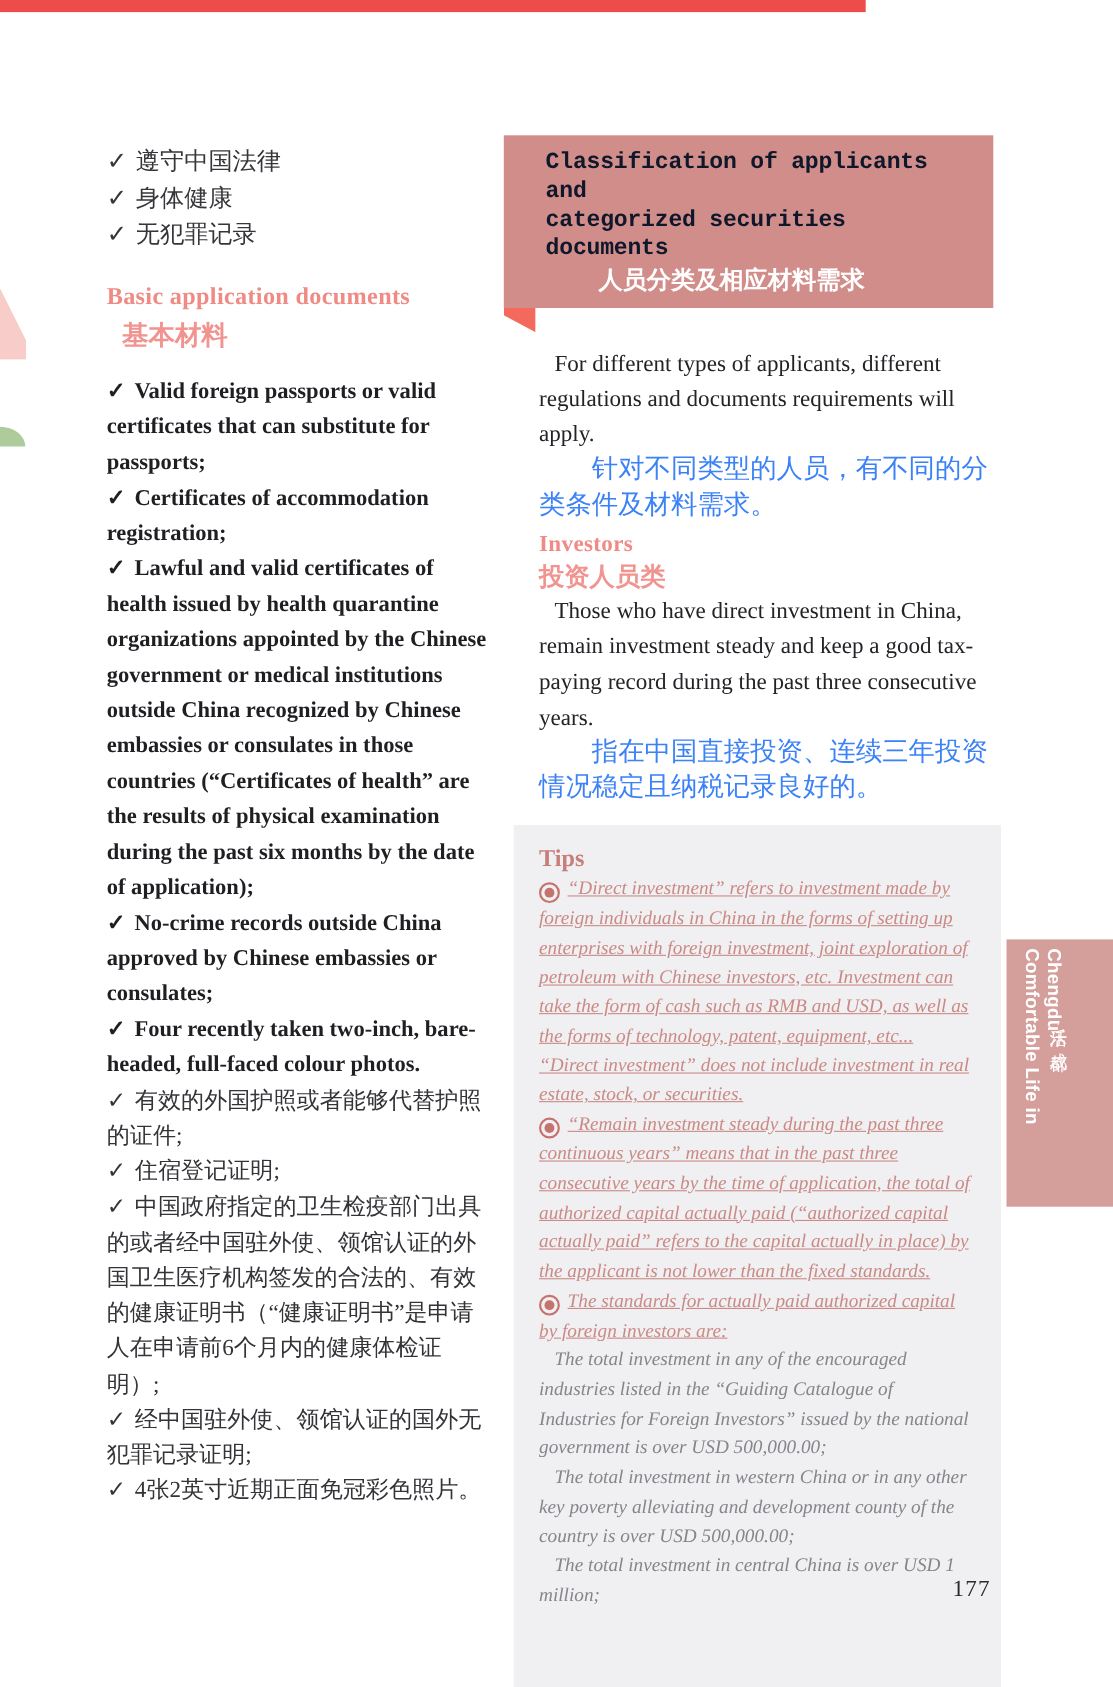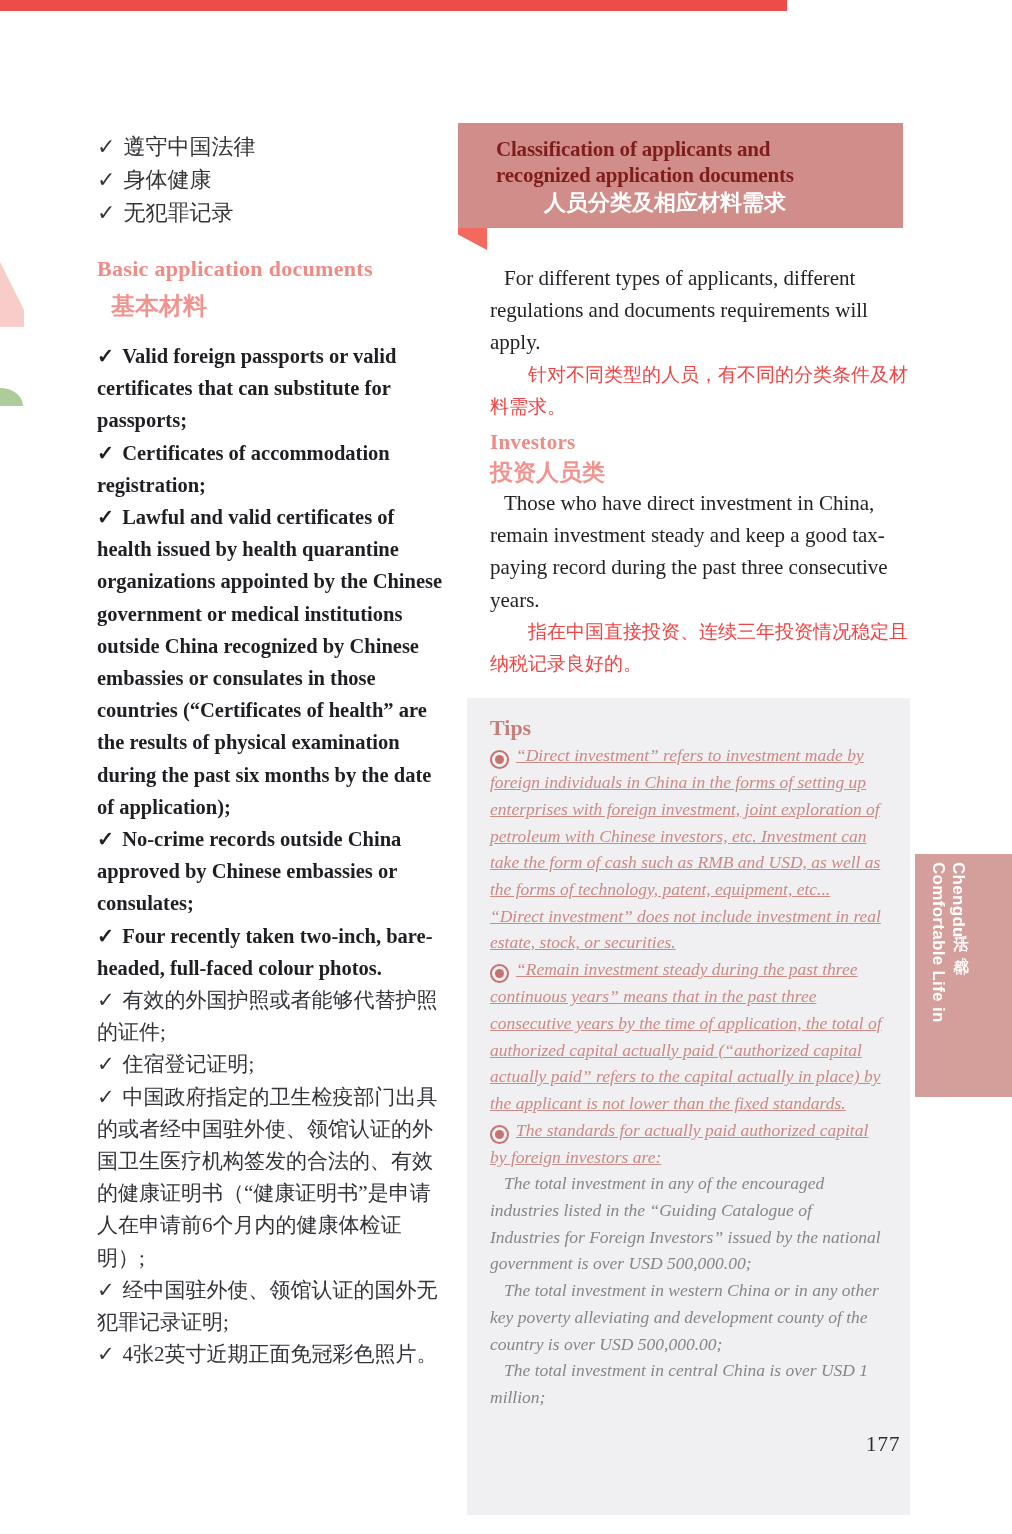--- a/index.html
+++ b/index.html
@@ -19,29 +19,29 @@
   .check{display:inline-block;margin-right:8px;}
   .heading-en{margin:27px 0 0 0;font-size:22px;line-height:26px;font-weight:bold;color:#ef8b84;letter-spacing:.3px;}
   .heading-zh{margin:10px 0 0 14px;font-size:24px;line-height:28px;font-weight:bold;color:#f19490;}
   .items{margin-top:20px;}
   .items p{margin:0;font-size:20.5px;line-height:32.2px;}
   .items p.en{font-weight:600;color:#1f1f23;}
   .items p.zh{font-weight:400;color:#333338;font-size:21px;}
   
   .right-col{position:absolute;left:458px;top:123px;width:452px;}
   .header-box{background:#d18d89;width:445px;box-sizing:border-box;padding:13px 18px 12px 38px;}
-  .header-box .hl{font-family:Liberation Serif, serif;font-weight:bold;color:#7f1d1d;
+  .header-box .hl{font-family:Liberation Mono, monospace;font-weight:bold;color:#0f172a;
     font-size:21px;line-height:26px;letter-spacing:-0.2px;}
   .header-box .hl-zh{font-family:"Liberation Sans",sans-serif;font-weight:bold;color:#ffffff;
     font-size:22px;line-height:27px;margin-top:1px;margin-left:48px;}
   .pointer{width:29px;height:22px;background:#f3695e;clip-path:polygon(0 0,100% 0,100% 100%,0 30%);}
   .rc-body{margin-left:32px;width:418px;}
   .rc-body p{margin:0;}
   .p-en{font-size:21px;line-height:32.2px;color:#232327;text-indent:14px;}
-  .p-zh{font-size:19px;line-height:32.2px;color:#ef4444;text-indent:2em;}
+  .p-zh{font-size:24px;line-height:32.2px;color:#3b82f6;text-indent:2em;}
   .inv-h-en{margin-top:6px !important;font-size:21px;line-height:26px;font-weight:bold;color:#ef8b84;letter-spacing:.3px;}
   .inv-h-zh{margin-top:4px !important;font-size:23px;line-height:28px;font-weight:bold;color:#f19490;}
   .intro-en{margin-top:12px !important;}
   
   .tips-box{margin-left:9px;margin-top:18px;width:443px;height:817px;box-sizing:border-box;
     background:#f0eff1;padding:16px 24px 18px 23px;overflow:hidden;}
   .tips-title{margin:0;font-size:22px;line-height:28px;font-weight:bold;color:#c5807b;}
   .tip-bullet{margin:0;font-style:italic;font-size:17.5px;line-height:26.7px;color:#ca8a86;text-decoration:underline;}
   .ring{display:inline-flex;width:15px;height:15px;border:2px solid #c5736e;border-radius:50%;
     align-items:center;justify-content:center;vertical-align:-3px;margin-right:7px;}
@@ -85,21 +85,21 @@
       <p class="zh"><span class="check">✓</span><span>住宿登记证明;</span></p>
       <p class="zh"><span class="check">✓</span><span>中国政府指定的卫生检疫部门出具的或者经中国驻外使、领馆认证的外国卫生医疗机构签发的合法的、有效的健康证明书（“健康证明书”是申请人在申请前6个月内的健康体检证明）;</span></p>
       <p class="zh"><span class="check">✓</span><span>经中国驻外使、领馆认证的国外无犯罪记录证明;</span></p>
       <p class="zh"><span class="check">✓</span><span>4张2英寸近期正面免冠彩色照片。</span></p>
     </div>
   </div>
 
   <div class="right-col">
     <div class="header-box">
       <div class="hl">Classification of applicants and</div>
-      <div class="hl">recognized application documents</div>
+      <div class="hl">categorized securities documents</div>
       <div class="hl-zh">人员分类及相应材料需求</div>
     </div>
     <div class="pointer"></div>
 
     <div class="rc-body">
       <p class="p-en intro-en">For different types of applicants, different regulations and documents requirements will apply.</p>
       <p class="p-zh">针对不同类型的人员，有不同的分类条件及材料需求。</p>
 
       <p class="inv-h-en">Investors</p>
       <p class="inv-h-zh">投资人员类</p>

